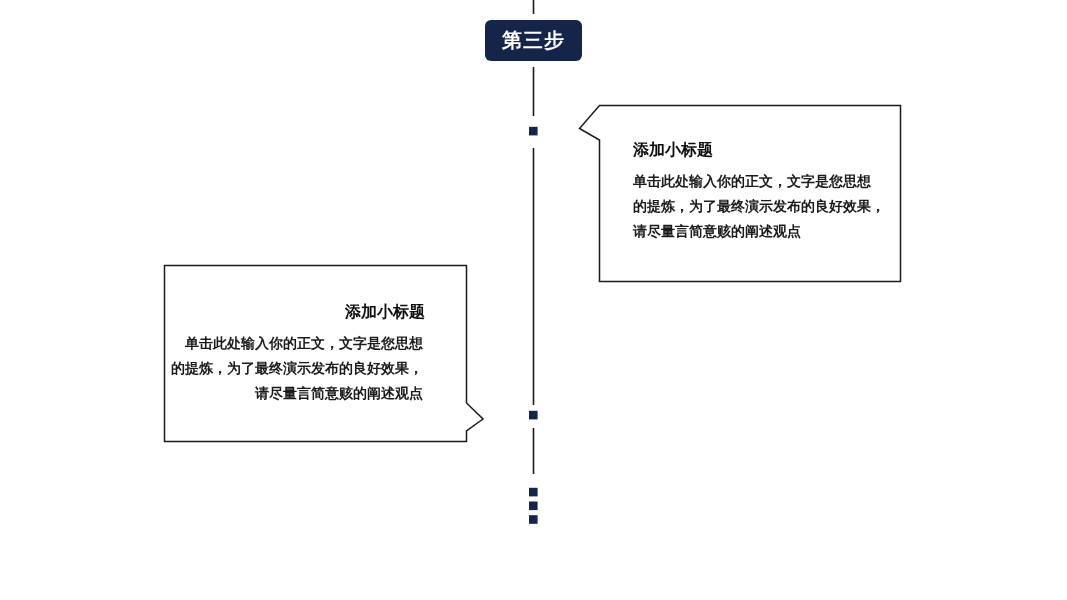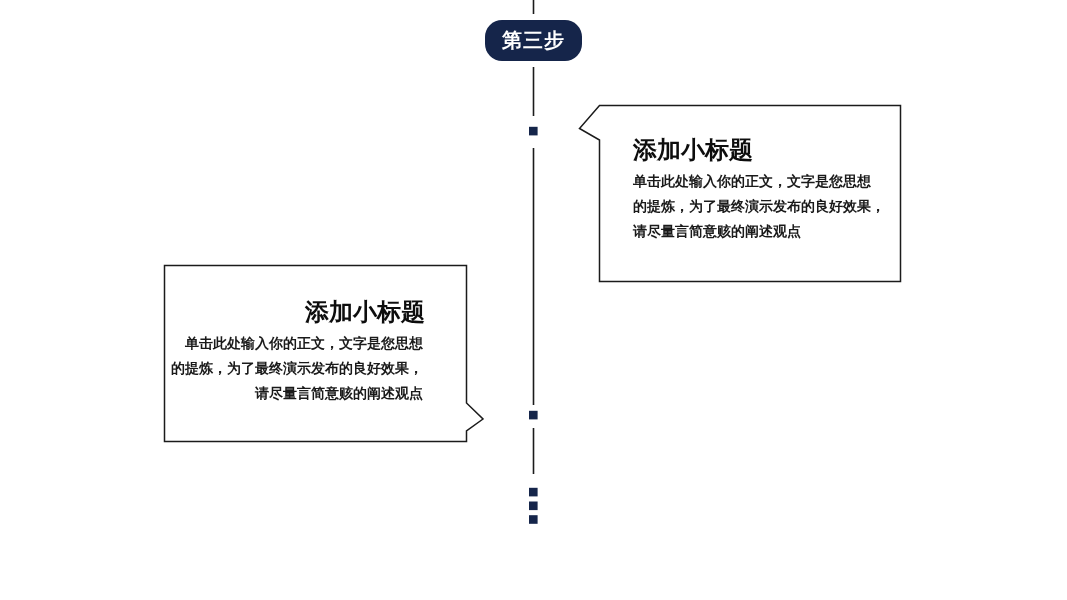--- a/index.html
+++ b/index.html
@@ -18,33 +18,33 @@
     position: absolute;
     left: 0; top: 0;
     width: 1067px; height: 600px;
   }
 
   .step-badge {
     position: absolute;
     left: 485px; top: 20px;
     width: 97px; height: 41px;
     background: #15254A;
-    border-radius: 17px;
+    border-radius: 6px;
     display: flex;
     align-items: center;
     justify-content: center;
     color: #ffffff;
     font-size: 20px;
     font-weight: bold;
     letter-spacing: 1px;
   }
 
   .callout-title {
     position: absolute;
-    font-size: 24px;
+    font-size: 16px;
     font-weight: bold;
     color: #0d0d0d;
     white-space: nowrap;
     line-height: 24px;
   }
   .callout-body {
     position: absolute;
     font-size: 14px;
     font-weight: 600;
     color: #1a1a1a;

